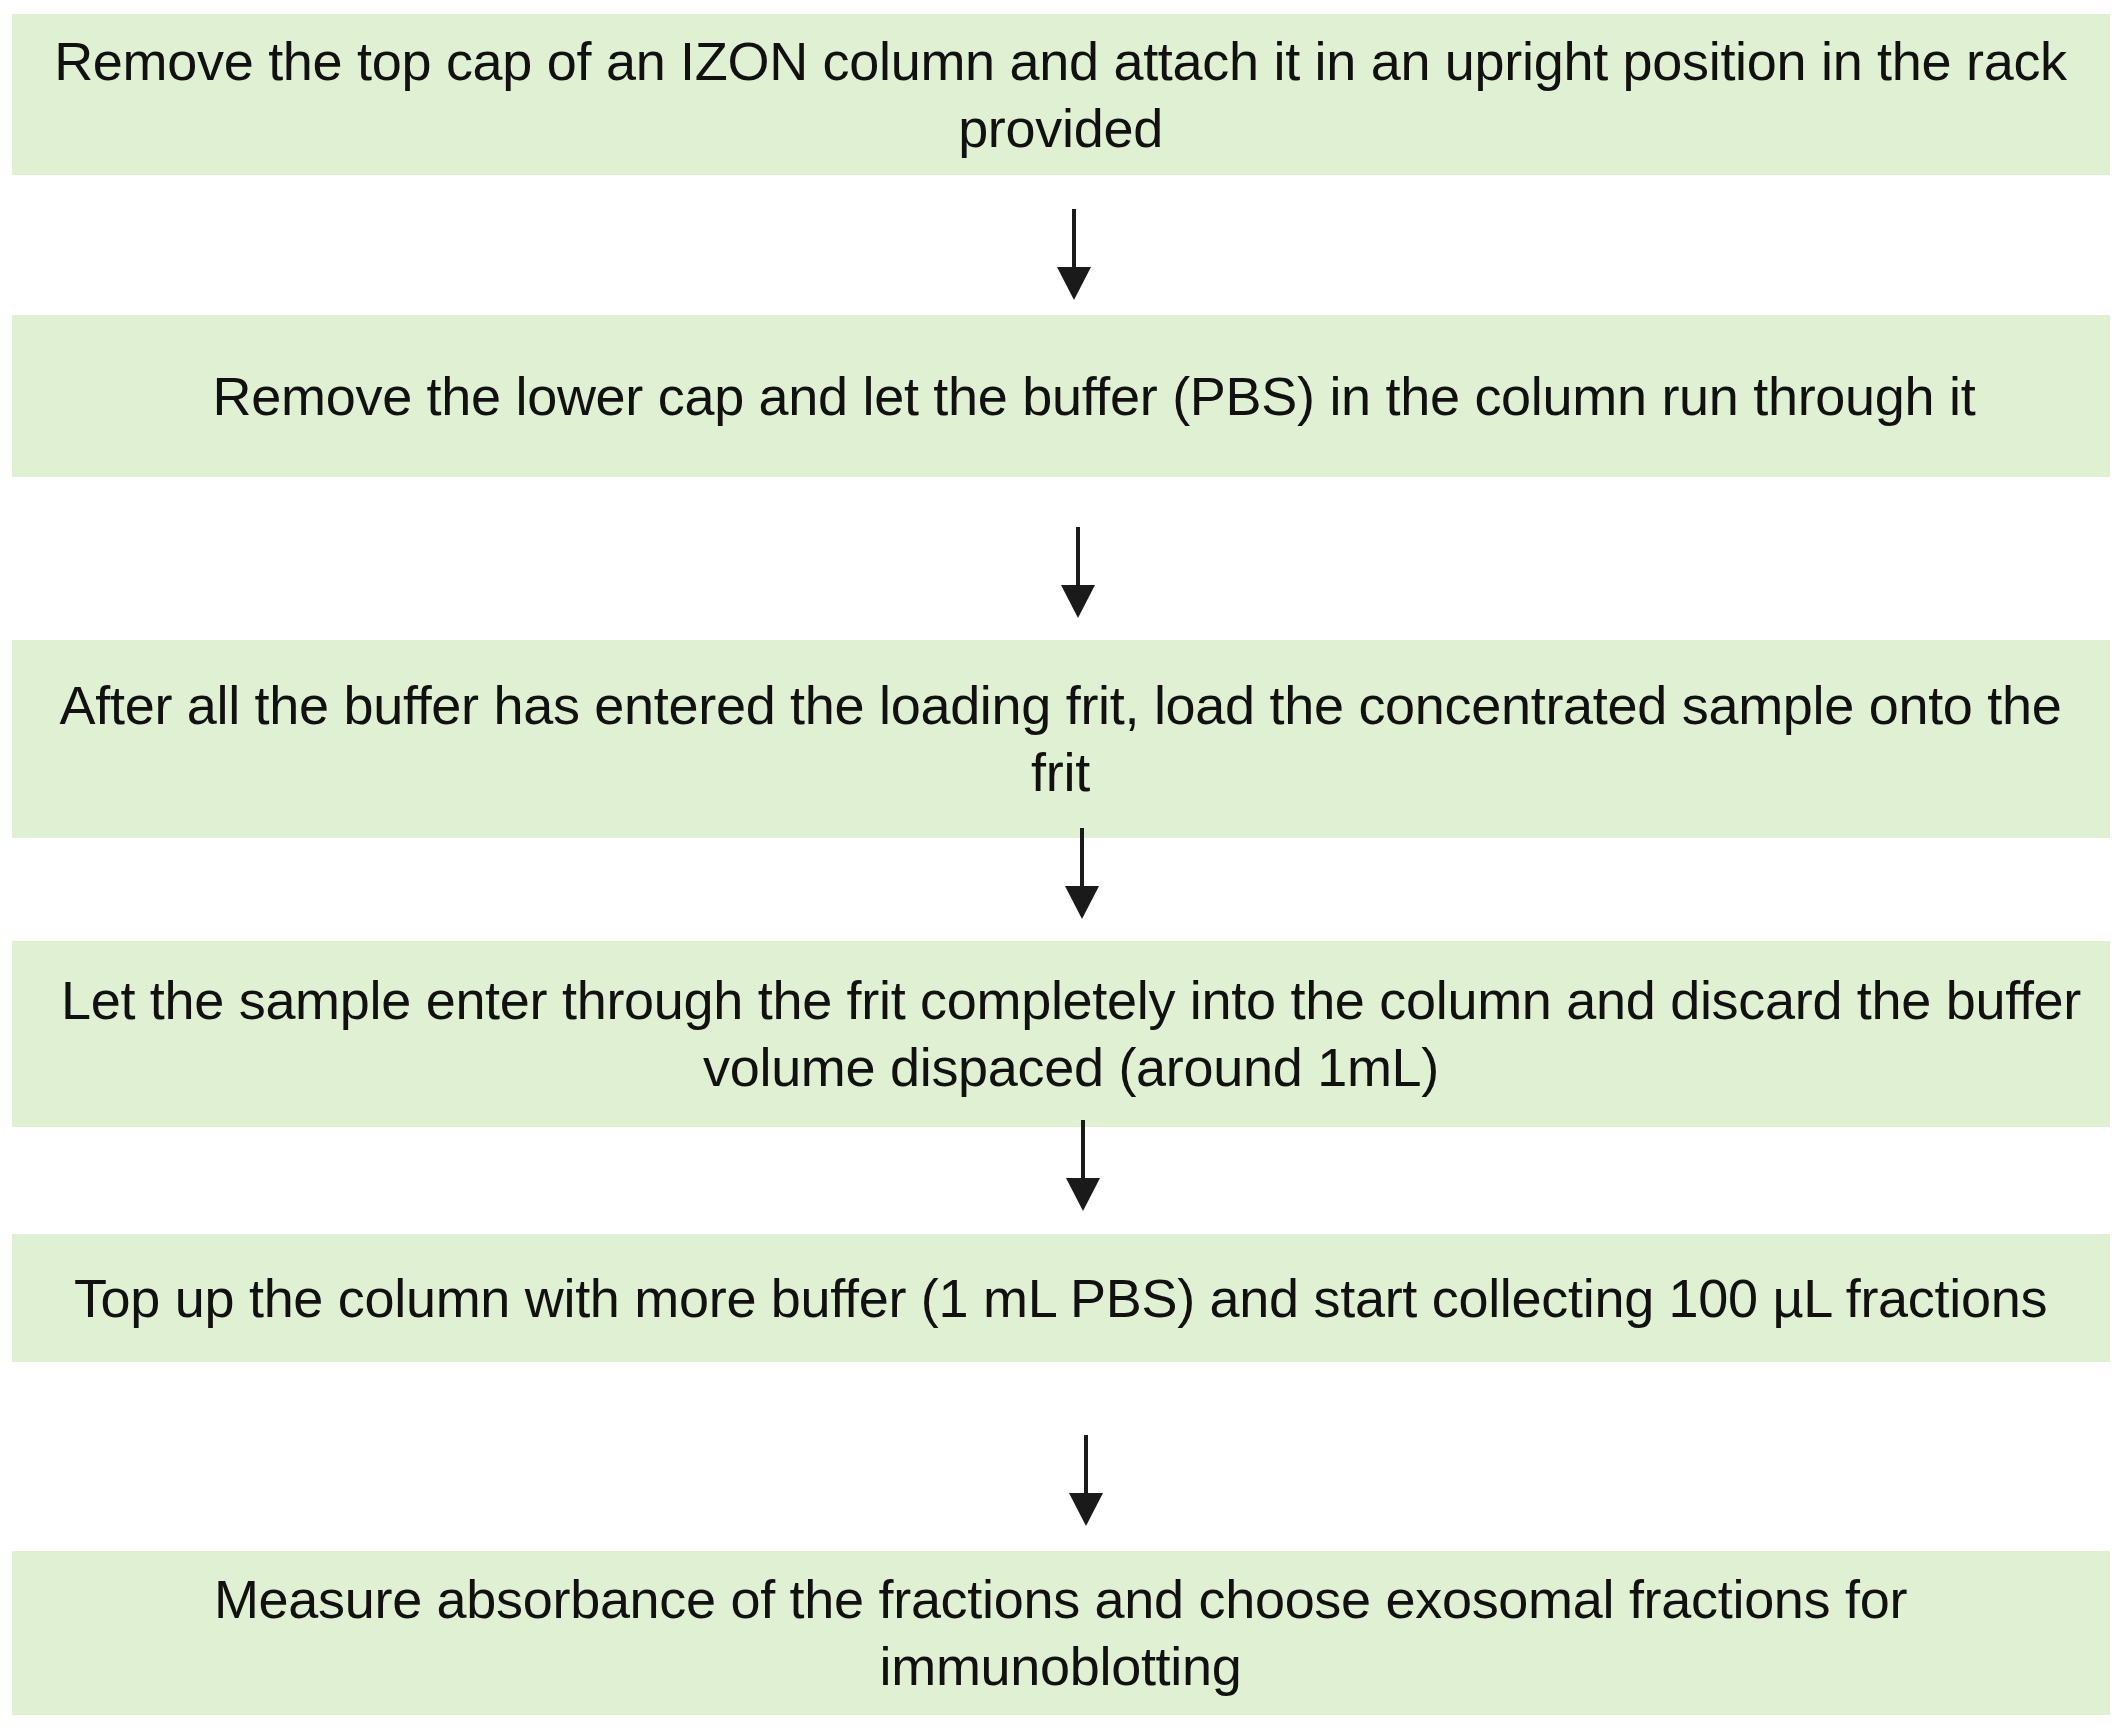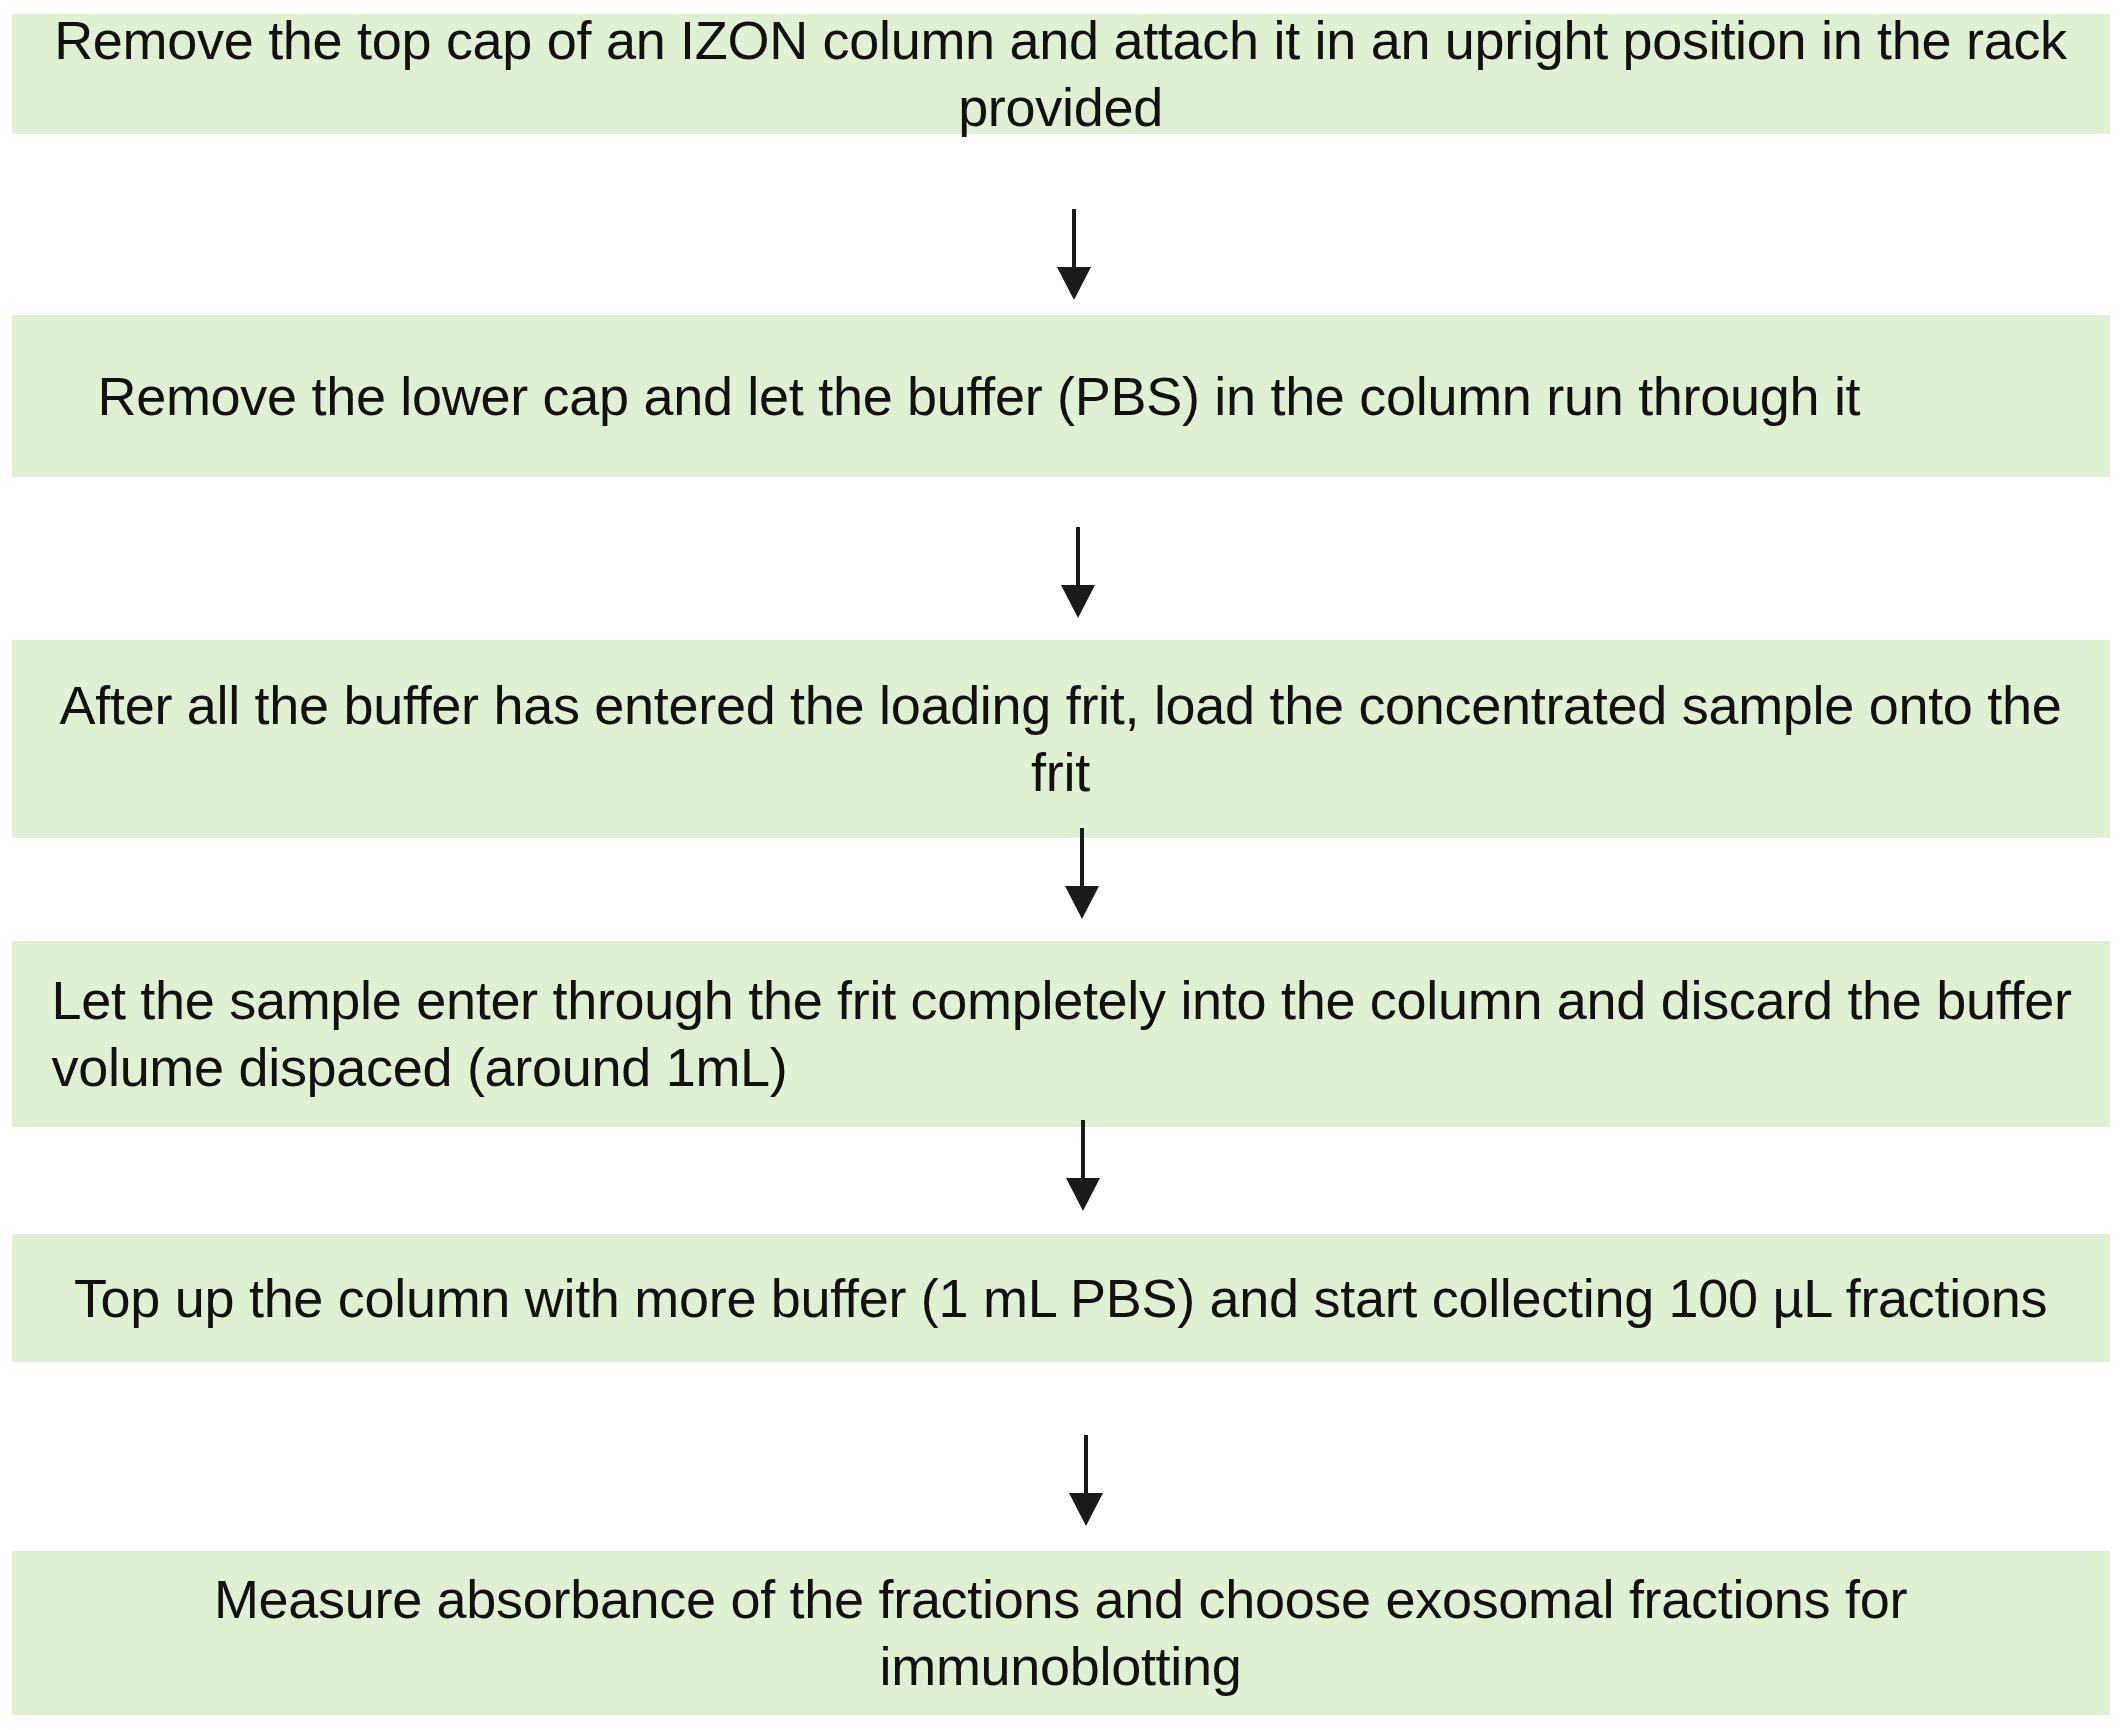--- a/index.html
+++ b/index.html
@@ -1,31 +1,31 @@
 <!DOCTYPE html>
 <html><head>
 <meta charset="utf-8">
 <style>
   html, body { margin:0; padding:0; background:#ffffff; }
   body { width:2121px; height:1730px; position:relative; overflow:hidden;
          font-family:"Liberation Sans", "DejaVu Sans", sans-serif; color:#111; }
   .box { position:absolute; left:11.5px; width:2098px; background:#e0f0d3;
          display:flex; align-items:center; justify-content:center; box-sizing:border-box; padding:0 19px; }
   .box span { font-size:54px; line-height:67px; text-align:center; display:block; letter-spacing:-0.3px; }
-  .box.left span { text-align:left; width:100%; padding-left:33px; }
+  .box.left span { text-align:center; width:100%; padding-left:33px; }
   .arrow { position:absolute; width:38px; }
   .arrow .shaft { position:absolute; left:17.3px; top:0; width:3.8px; background:#1a1a1a; }
   .arrow .head { position:absolute; left:1.9px; width:0; height:0;
                  border-left:17.3px solid transparent; border-right:17.3px solid transparent;
                  border-top:33px solid #1a1a1a; }
 </style>
 </head>
 <body>
 
-<div class="box" style="top:14.4px;height:120px;">
+<div class="box" style="top:14.4px;height:161px;">
   <span>Remove the top cap of an IZON column and attach it in an upright position in the rack provided</span>
 </div>
 
 <div class="arrow" style="left:1055px;top:209px;height:91px;">
   <div class="shaft" style="height:61px;"></div>
     <div class="head" style="top:58px;"></div>
 </div>
 
 <div class="box left" style="top:315px;height:162px;">
   <span style="padding-left:67px;">Remove the lower cap and let the buffer (PBS) in the column run through it</span>

